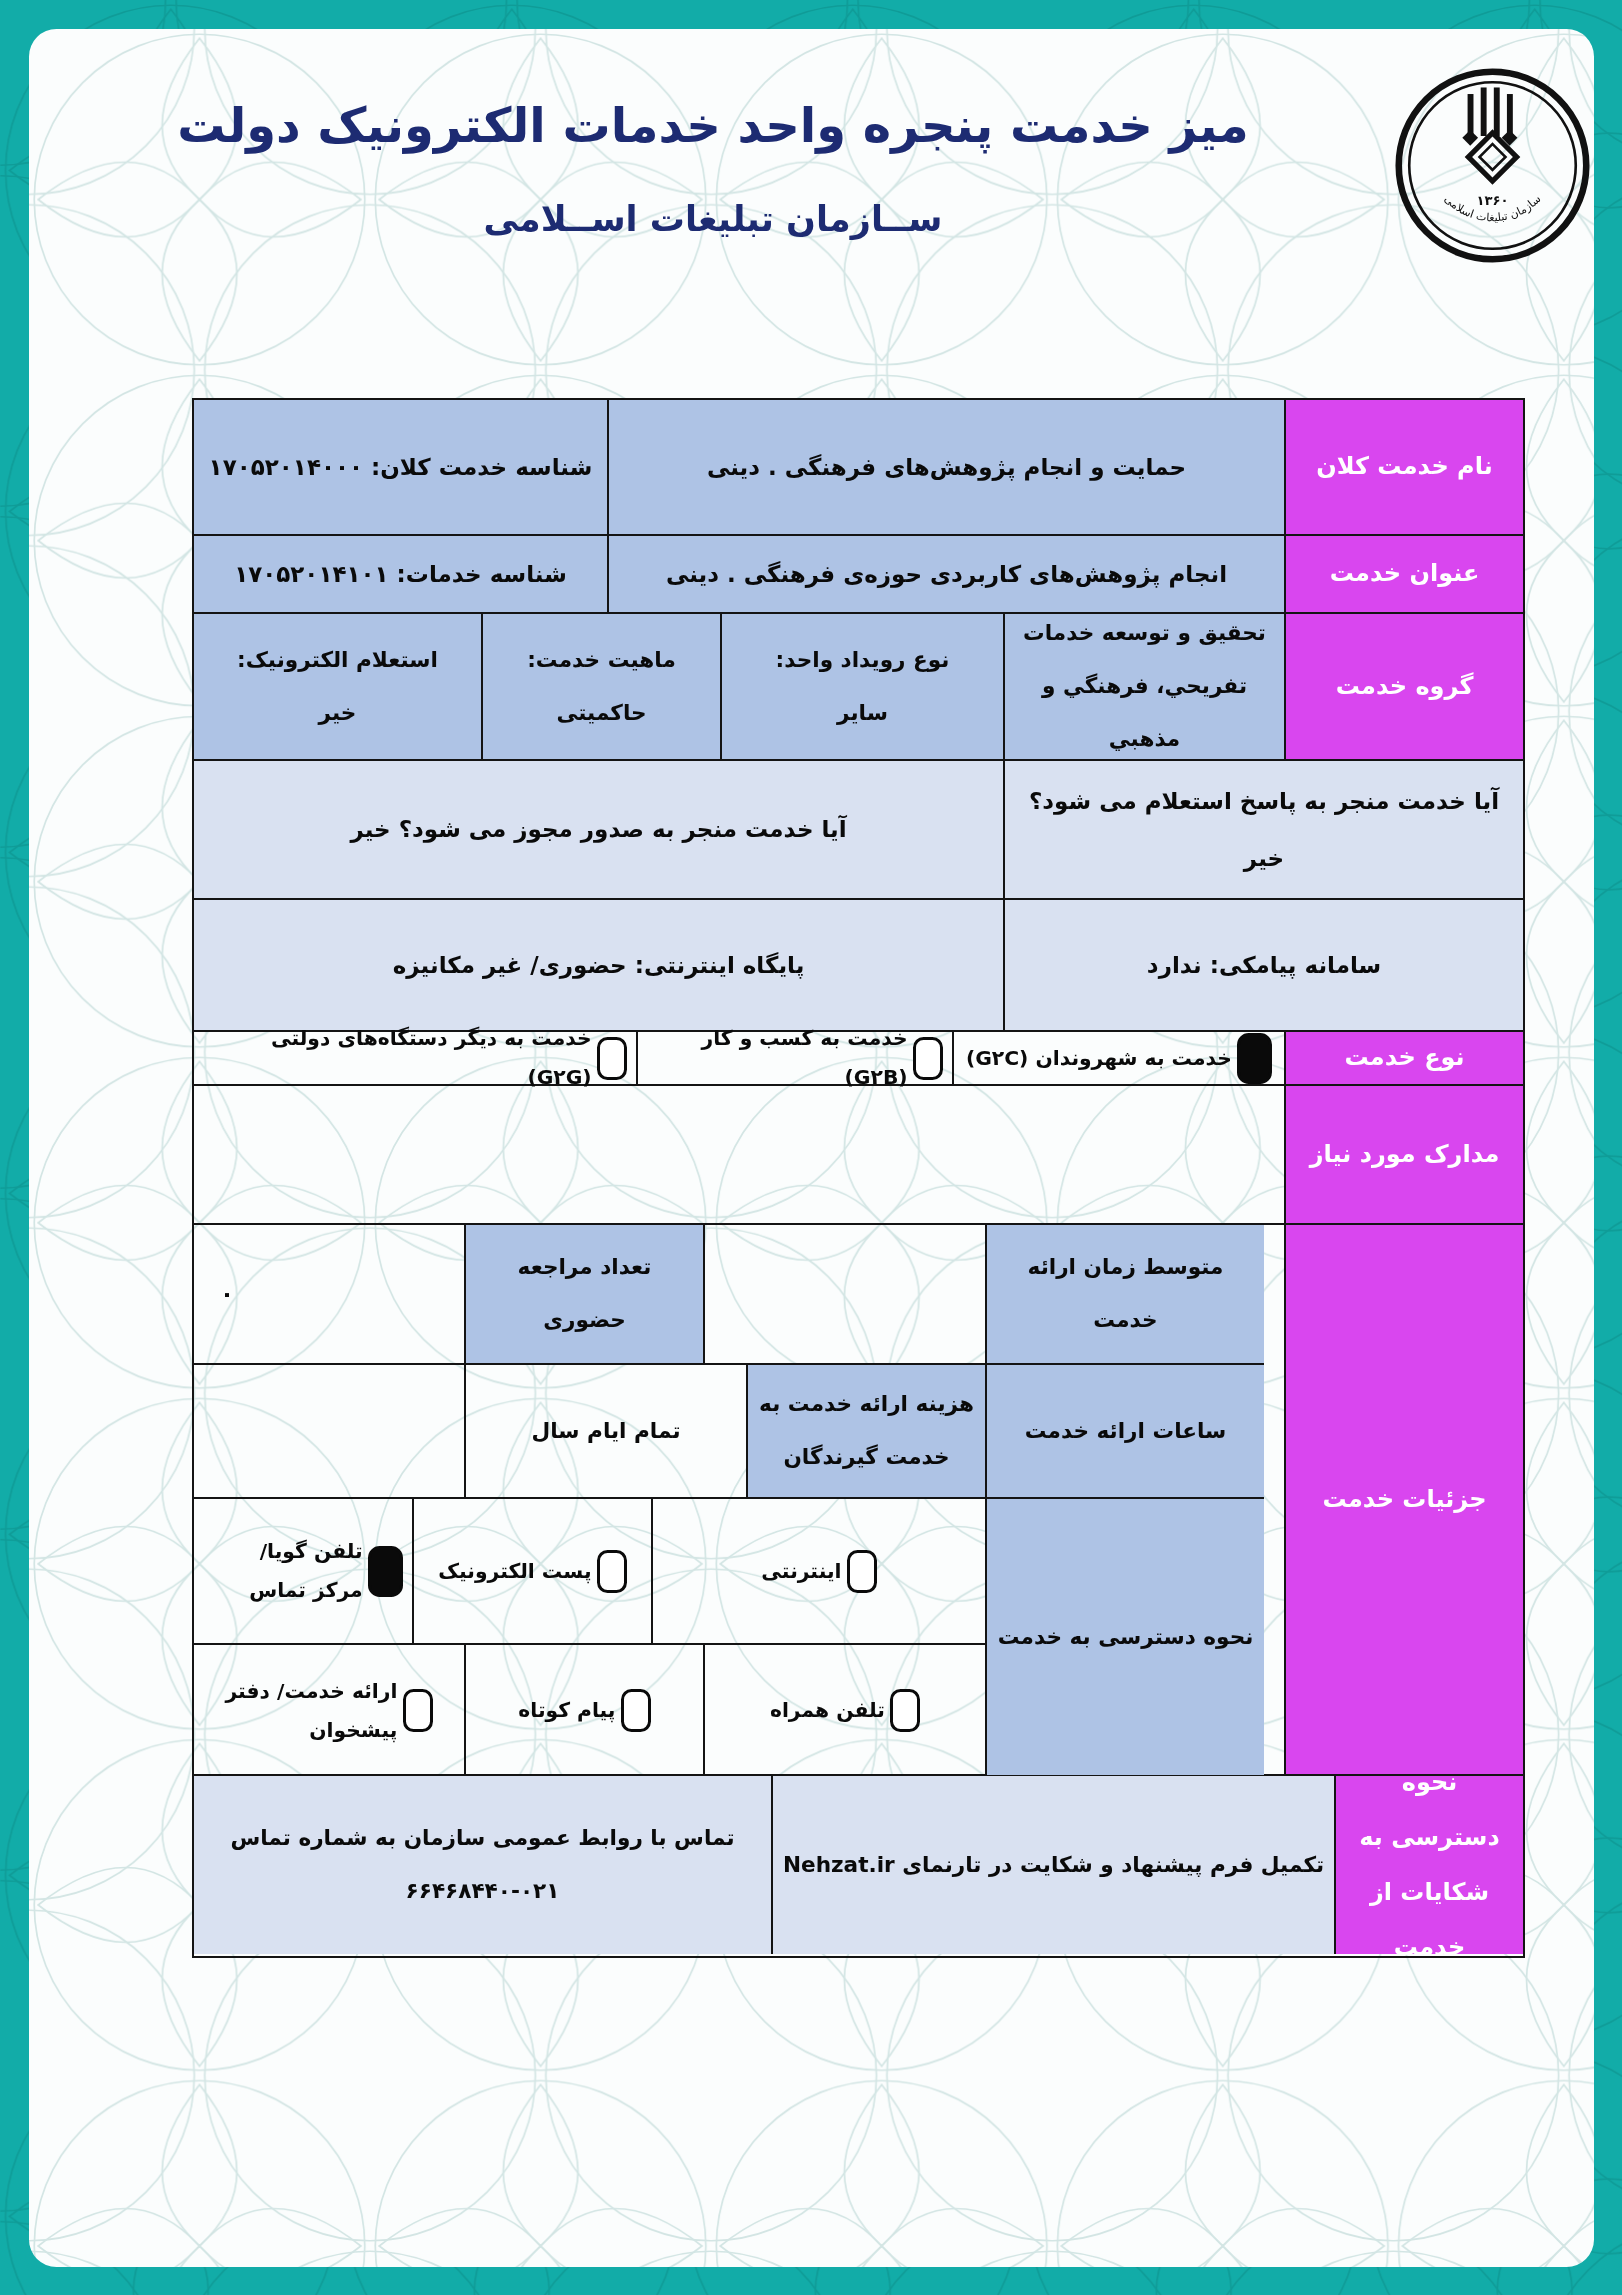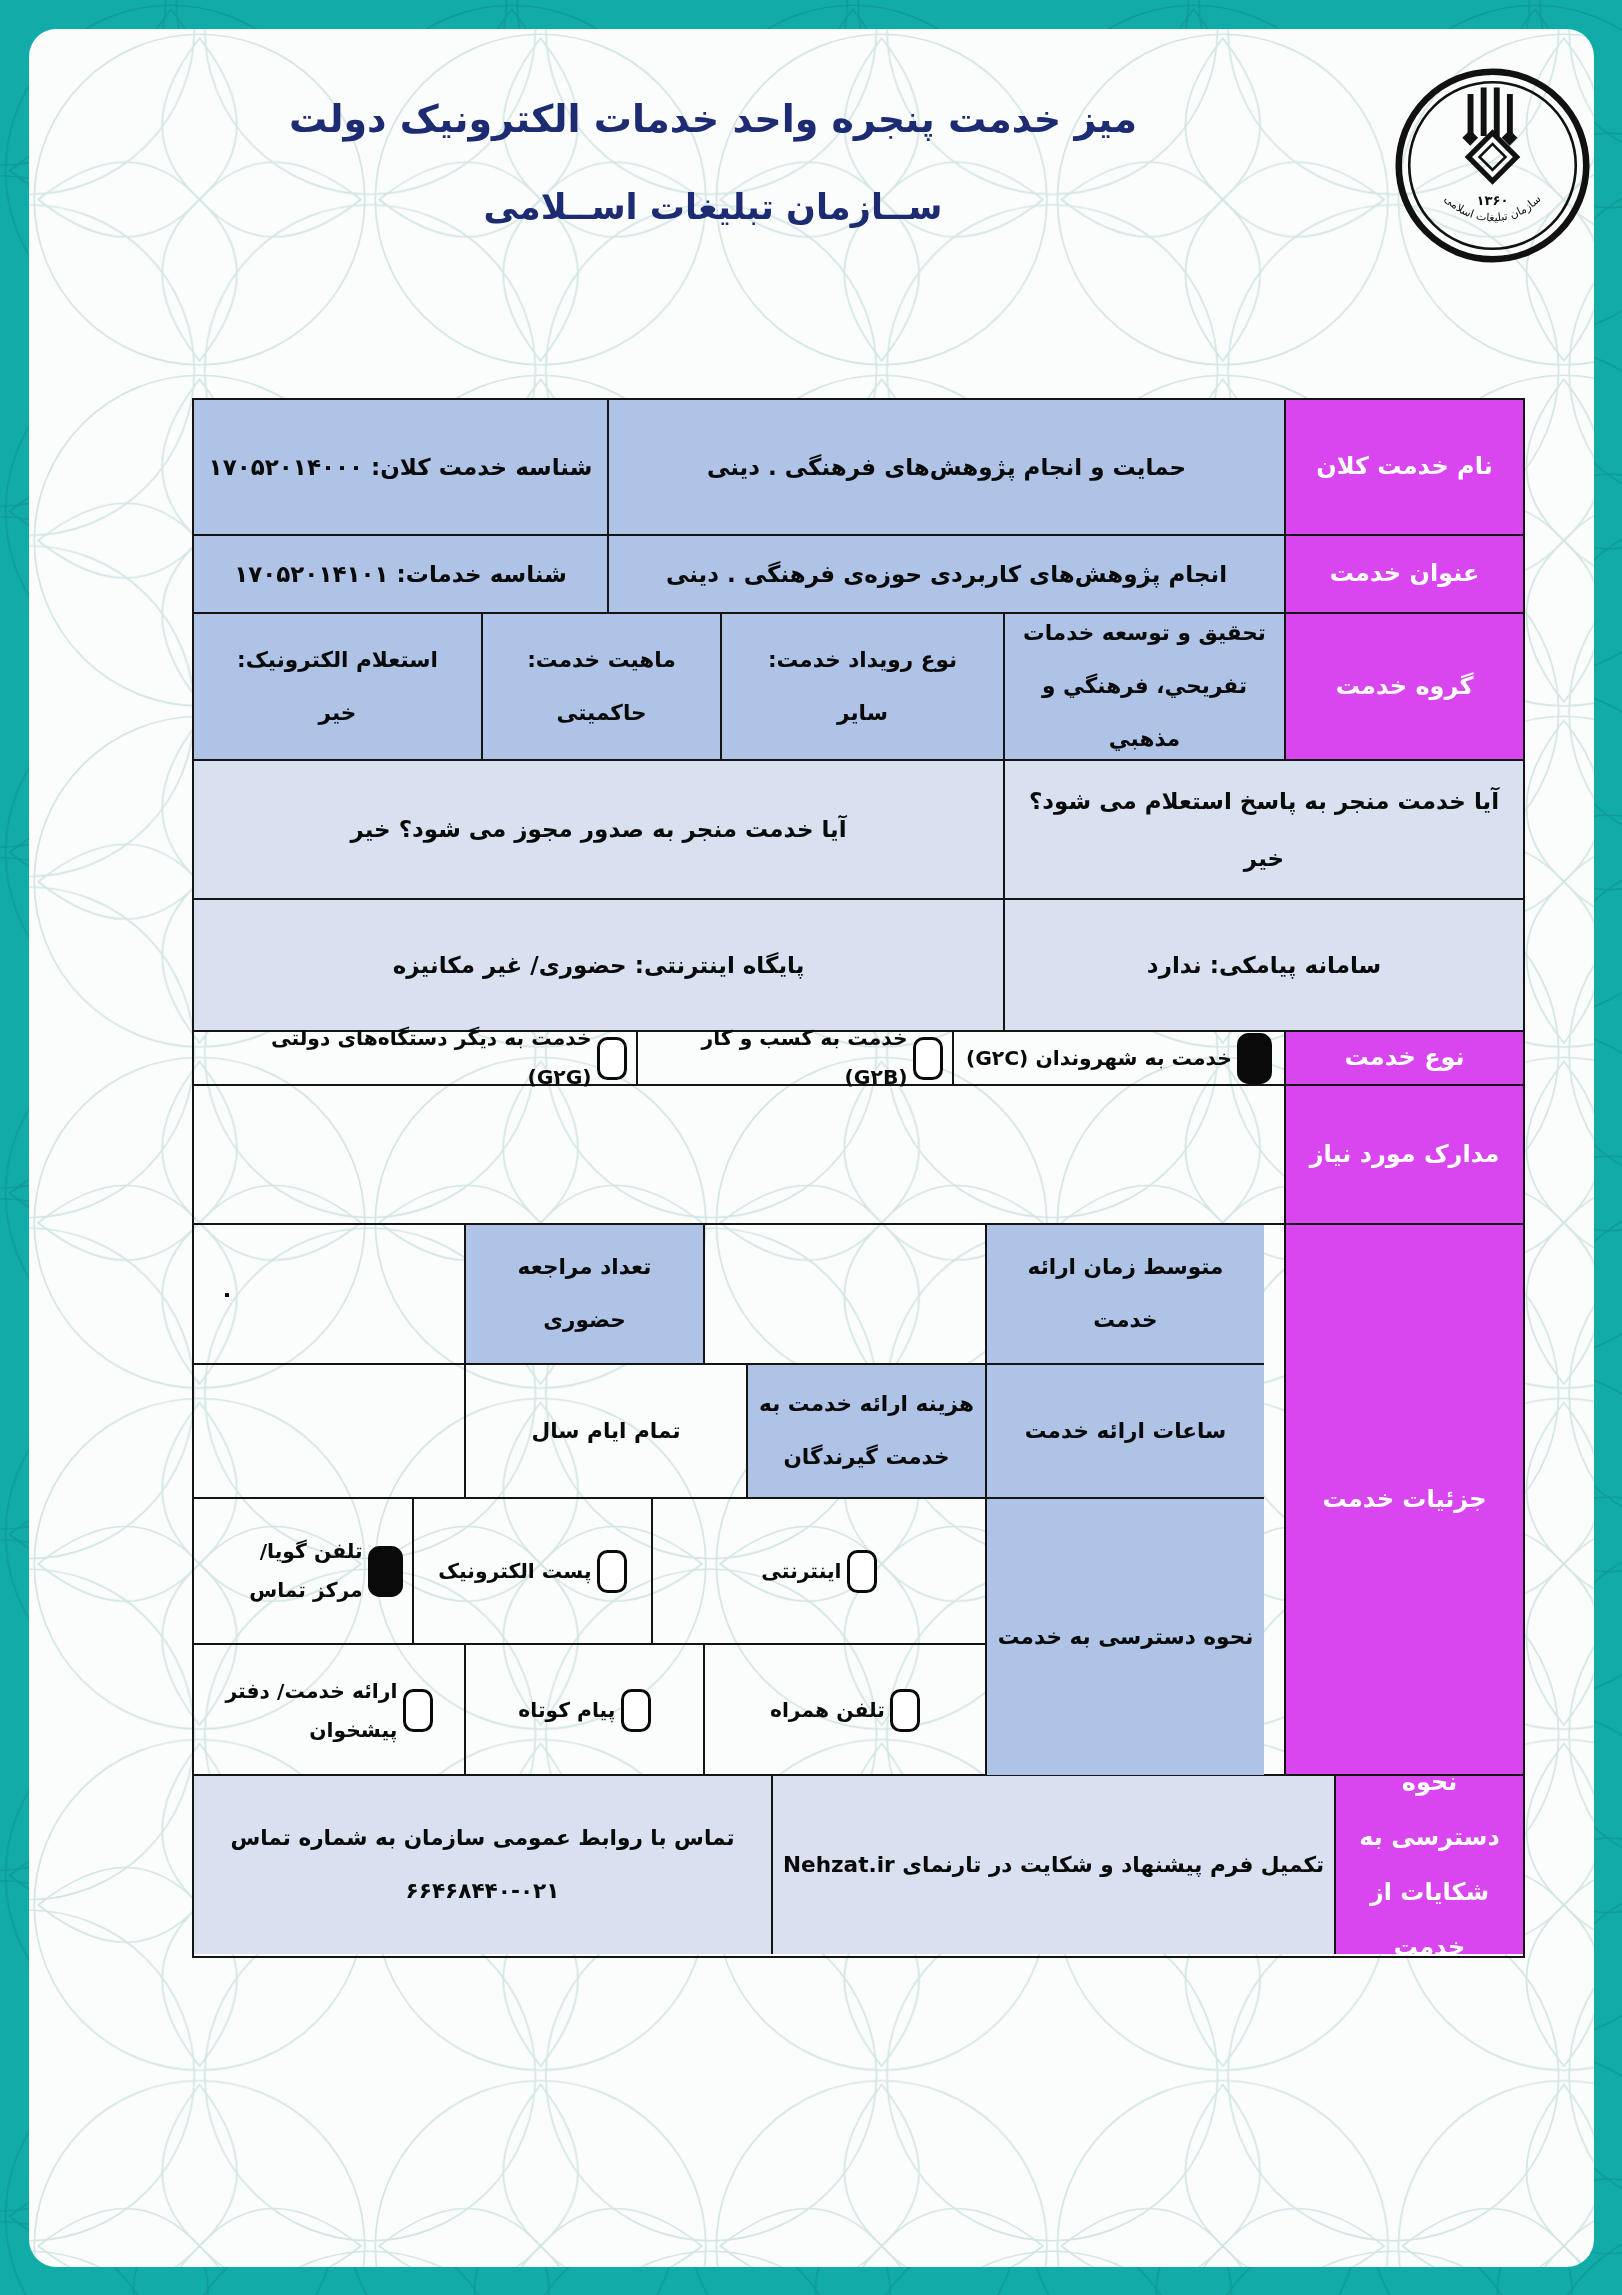--- a/index.html
+++ b/index.html
@@ -11,21 +11,21 @@
   .panel{
     position:absolute;left:29px;top:29px;width:1565px;height:2238px;
     background:#FBFDFD;border-radius:27.5px;overflow:hidden;
   }
   .content{position:absolute;inset:0;}
   
   .title{
     position:absolute;left:92px;right:289px;top:97px;
     direction:rtl;text-align:center;color:#1D2B72;font-weight:700;
   }
-  .title .l1{font-size:38px;line-height:1.2;}
+  .title .l1{font-size:48px;line-height:1.2;}
   .title .l2{font-size:35px;line-height:1.2;margin-top:43px;letter-spacing:0.7px;}
   .logo{position:absolute;left:1390px;top:56px;width:205px;height:219px;}
   
   .svc-table{
     position:absolute;left:192px;top:398px;width:1333px;height:1560px;
     direction:rtl;display:flex;flex-direction:column;
     border:2.6px solid #141414;color:#0a0a0a;box-sizing:border-box;
   }
   .trow{display:flex;flex:none;box-sizing:border-box;}
   .trow:not(:last-child){border-bottom:2px solid #141414;}
@@ -139,21 +139,21 @@
       <div class="trow" style="height:78px">
         <div class="cell hdrc" style="width:239px">عنوان خدمت</div>
         <div class="cell med" style="width:677px">انجام پژوهش‌های کاربردی حوزه‌ی فرهنگی . دینی</div>
         <div class="cell med" style="flex:1">شناسه خدمات: ۱۷۰۵۲۰۱۴۱۰۱</div>
       </div>
 
       <div class="trow" style="height:147px">
         <div class="cell hdrc" style="width:239px">گروه خدمت</div>
         <div class="cell med sm" style="width:281px">تحقيق و توسعه خدمات
 تفريحي، فرهنگي و مذهبي</div>
-        <div class="cell med sm" style="width:283px">نوع رویداد خدمت:
+        <div class="cell med sm" style="width:283px">نوع رویداد واحد:
 سایر</div>
         <div class="cell med sm" style="width:239px">ماهیت خدمت:
 حاکمیتی</div>
         <div class="cell med sm" style="flex:1">استعلام الکترونیک:
 خیر</div>
       </div>
 
       <div class="trow" style="height:139px">
         <div class="cell lt" style="width:520px">آیا خدمت منجر به پاسخ استعلام می شود؟ خیر</div>
         <div class="cell lt" style="flex:1">آیا خدمت منجر به صدور مجوز می شود؟ خیر</div>

